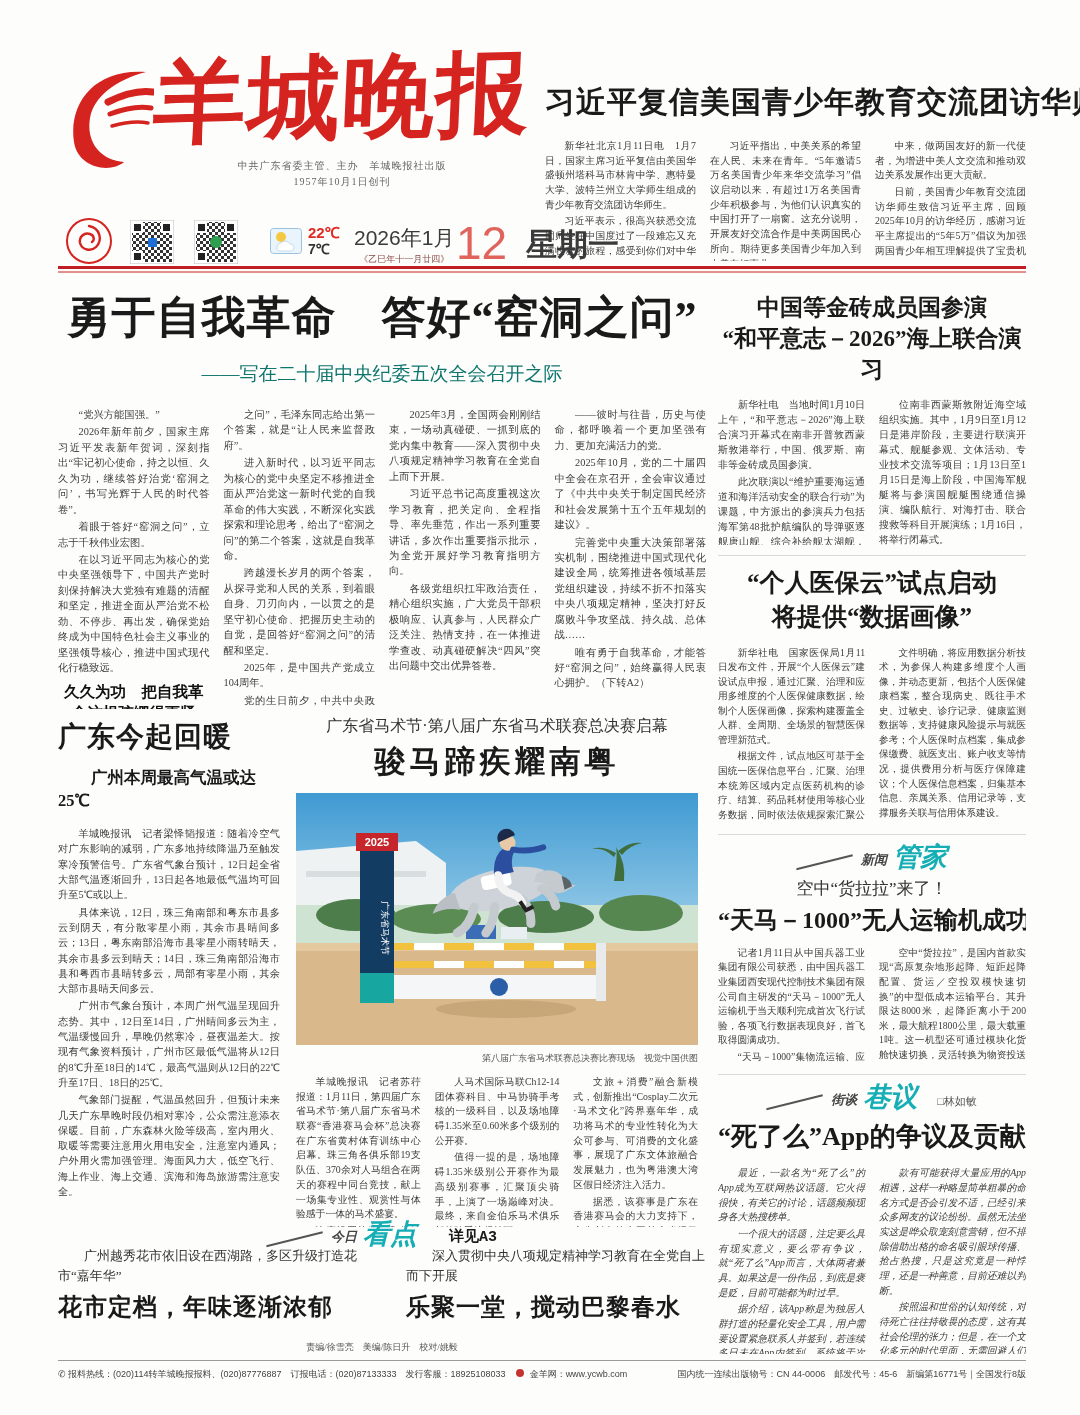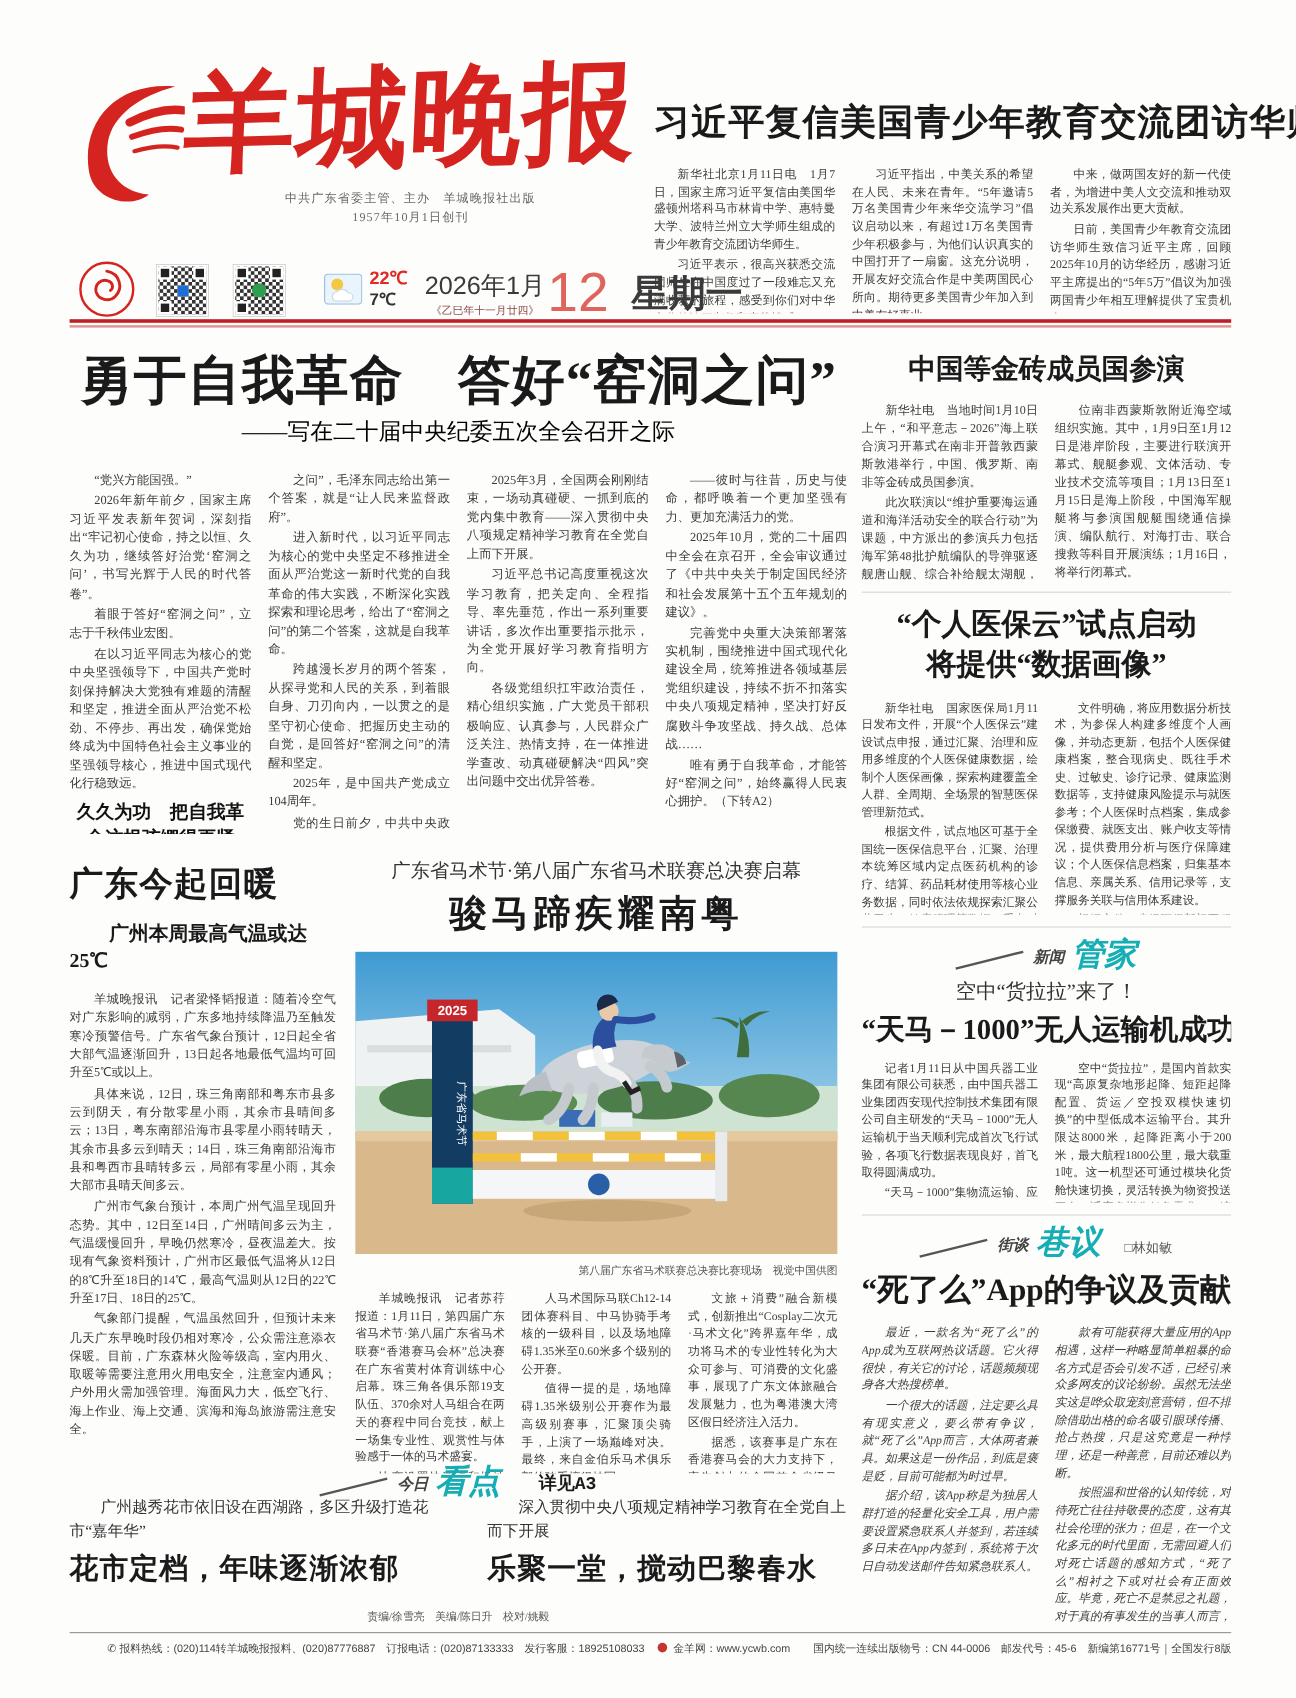--- a/index.html
+++ b/index.html
@@ -131,21 +131,21 @@
           <p>中来，做两国友好的新一代使者，为增进中美人文交流和推动双边关系发展作出更大贡献。</p>
           <p>日前，美国青少年教育交流团访华师生致信习近平主席，回顾2025年10月的访华经历，感谢习近平主席提出的“5年5万”倡议为加强两国青少年相互理解提供了宝贵机会。</p>
         </div>
     </div>
   </div>
 
   <div class="abs red-rule" style="left:58px;top:266px;width:968px;"></div>
 
   <div class="abs" style="left:58px;top:288px;width:648px;">
     <div class="ht" style="font-size:44px;text-align:center;letter-spacing:1px;white-space:nowrap;">勇于自我革命　答好“窑洞之问”</div>
-    <div style="font-size:19px;text-align:center;color:#000000;">——写在二十届中央纪委五次全会召开之际</div>
+    <div style="font-size:19px;text-align:center;margin-top:14px;color:#0f766e;">——写在二十届中央纪委五次全会召开之际</div>
     <div class="cols clip body-text" style="margin-top:20px;height:302px;font-size:10.3px;color:#3b3b3b;justify-content:center;">
       <div class="col">
         <div>
             <p>“党兴方能国强。”</p>
             <p>2026年新年前夕，国家主席习近平发表新年贺词，深刻指出“牢记初心使命，持之以恒、久久为功，继续答好治党‘窑洞之问’，书写光辉于人民的时代答卷”。</p>
             <p>着眼于答好“窑洞之问”，立志于千秋伟业宏图。</p>
             <p>在以习近平同志为核心的党中央坚强领导下，中国共产党时刻保持解决大党独有难题的清醒和坚定，推进全面从严治党不松劲、不停步、再出发，确保党始终成为中国特色社会主义事业的坚强领导核心，推进中国式现代化行稳致远。</p>
           </div>
         <div class="crosshead">久久为功　把自我革命这根弦绷得更紧</div>
 
@@ -169,20 +169,21 @@
           <p>唯有勇于自我革命，才能答好“窑洞之问”，始终赢得人民衷心拥护。（下转A2）</p>
         </div>
     </div>
   </div>
 
   <div class="abs" style="left:718px;top:292px;width:308px;height:1062px;overflow:hidden;">
 
     <div>
       <div class="ht" style="font-size:23px;text-align:center;line-height:1.35;">
         <div>中国等金砖成员国参演</div>
+        <div>“和平意志－2026”海上联合演习</div>
       </div>
       <div class="cols clip body-text" style="margin-top:12px;height:148px;font-size:10px;color:#3b3b3b;">
         <div class="col">
             <p>新华社电　当地时间1月10日上午，“和平意志－2026”海上联合演习开幕式在南非开普敦西蒙斯敦港举行，中国、俄罗斯、南非等金砖成员国参演。</p>
             <p>此次联演以“维护重要海运通道和海洋活动安全的联合行动”为课题，中方派出的参演兵力包括海军第48批护航编队的导弹驱逐舰唐山舰、综合补给舰太湖舰，携舰载直升机1架以及数十名特战队员。</p>
           </div>
         <div class="col">
             <p>位南非西蒙斯敦附近海空域组织实施。其中，1月9日至1月12日是港岸阶段，主要进行联演开幕式、舰艇参观、文体活动、专业技术交流等项目；1月13日至1月15日是海上阶段，中国海军舰艇将与参演国舰艇围绕通信操演、编队航行、对海打击、联合搜救等科目开展演练；1月16日，将举行闭幕式。</p>
             <p>联演旨在进一步深化参演各国军事交流合作，提高共同应对海上威胁能力。</p>
           </div>
@@ -358,21 +359,21 @@
       </div>
       <div style="flex:1;">
         <div style="font-size:13px;line-height:1.5;text-indent:2em;color:#333;">深入贯彻中央八项规定精神学习教育在全党自上而下开展</div>
         <div class="ht" style="font-size:24px;margin-top:6px;letter-spacing:1px;">乐聚一堂，搅动巴黎春水</div>
       </div>
     </div>
     <div style="font-size:9px;color:#555;text-align:center;margin-top:18px;">责编/徐雪亮　美编/陈日升　校对/姚毅</div>
   </div>
 
   <div class="abs" style="left:58px;top:1360px;width:968px;border-top:1px solid #9a9a98;"></div>
-  <div class="abs" style="left:58px;top:1368px;width:968px;display:flex;justify-content:flex-end;font-size:9px;color:#444;font-family:'Liberation Sans',sans-serif;gap:19px;">
+  <div class="abs" style="left:58px;top:1368px;width:968px;display:flex;justify-content:space-between;font-size:9px;color:#444;font-family:'Liberation Sans',sans-serif;gap:19px;">
     <span>
       <span>✆</span>
       <span>报料热线：(020)114转羊城晚报报料、(020)87776887　订报电话：(020)87133333　发行客服：18925108033</span>
       <span style="display:inline-block;width:8px;height:8px;border-radius:50%;background:#c5352f;margin:0 3px 0 8px;"></span>
       <span>金羊网：www.ycwb.com</span>
     </span>
     <span>国内统一连续出版物号：CN 44-0006　邮发代号：45-6　新编第16771号｜全国发行8版</span>
   </div>
 
 </div>

